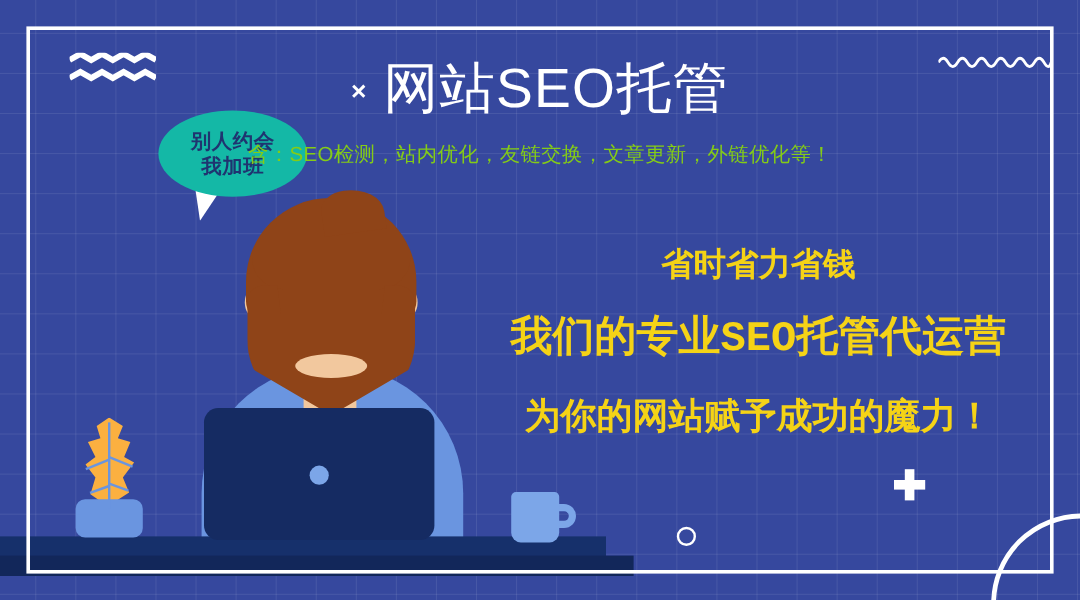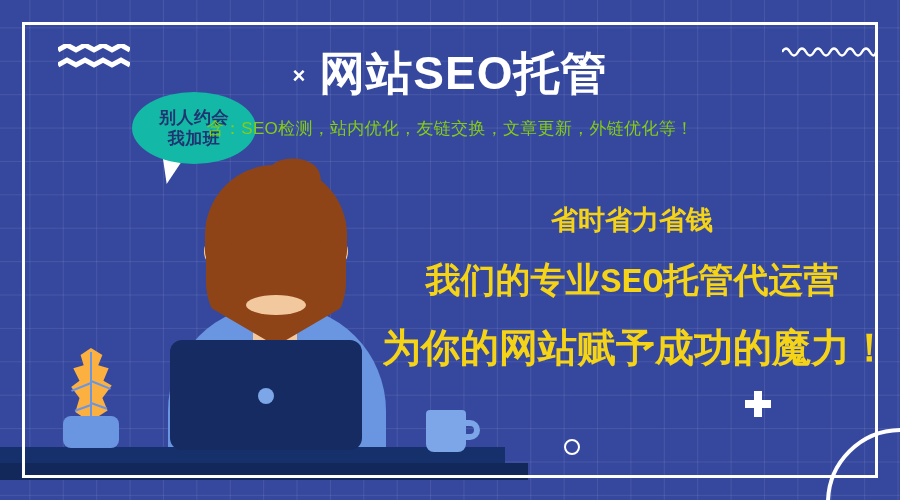--- a/index.html
+++ b/index.html
@@ -170,37 +170,37 @@
   
   .title-row{
     position:absolute;left:0;top:48px;width:900px;
     display:flex;align-items:center;justify-content:center;gap:14px;z-index:8;
   }
   .title-x{
     color:#ffffff;font-size:22px;font-weight:bold;line-height:1;
     margin-top:6px;
   }
   .title{
-    color:#ffffff;font-size:46px;font-weight:bold;letter-spacing:1px;
+    color:#ffffff;font-size:46px;font-weight:normal;letter-spacing:1px;
     line-height:1.1;white-space:nowrap;
   }
   .subtitle{
     position:absolute;left:0;top:118px;width:900px;text-align:center;
     color:#84cc16;font-size:17px;line-height:1.3;letter-spacing:0.3px;
     z-index:8;white-space:nowrap;
   }
   .slogans{
     position:absolute;left:382px;top:190px;width:500px;z-index:8;
   }
   .slogan{
     color:#F5D316;font-weight:bold;text-align:center;white-space:nowrap;
   }
   .slogan-1{font-size:27px;line-height:60px;}
   .slogan-2{font-size:35px;line-height:66px;font-family:Liberation Mono, monospace;}
-  .slogan-3{font-size:39px;line-height:64px;}
+  .slogan-3{font-size:30px;line-height:64px;}
 </style>
 </head>
 <body>
 
 <div id="banner">
 
   <div class="grid"></div>
 
   <svg class="wave-left" viewBox="0 0 72 28" preserveAspectRatio="none">
     <polyline points="0,6 9,1 18,6 27,1 36,6 45,1 54,6 63,1 72,6" fill="none" stroke="#ffffff" stroke-width="5" stroke-linejoin="miter"></polyline>

